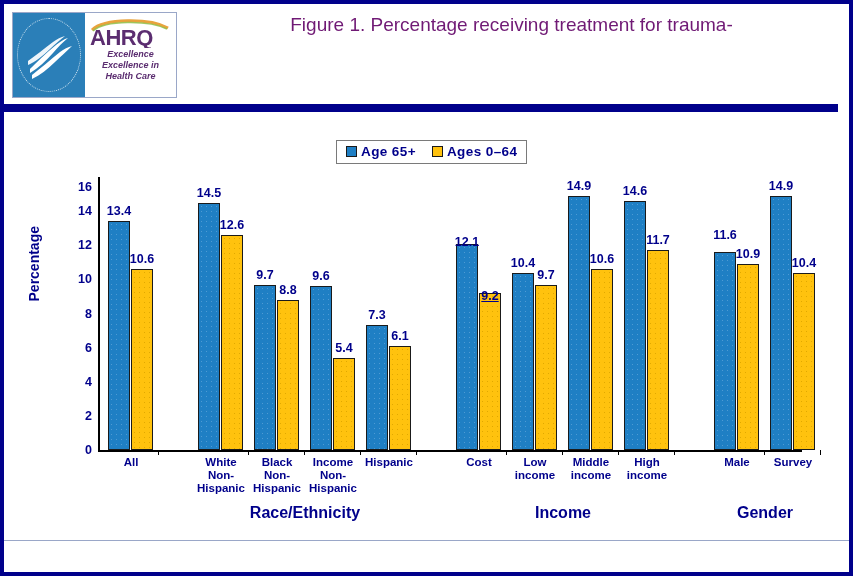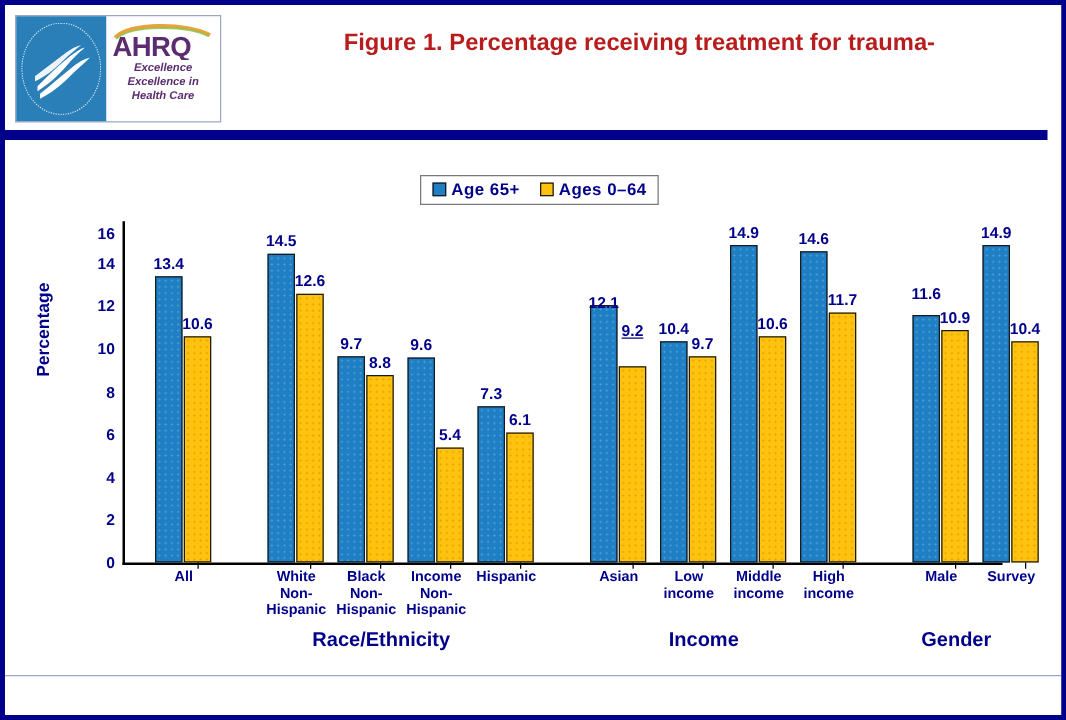--- a/index.html
+++ b/index.html
@@ -71,26 +71,26 @@
     font-size: 9px;
     font-weight: bold;
     font-style: italic;
     color: #5b2d70;
     line-height: 11px;
     margin-top: 1px;
   }
   #title {
     position: absolute;
     left: 180px;
-    top: 18px;
+    top: 8px;
     width: 655px;
     text-align: center;
-    color: #b91c1c;
+    color: #701a75;
     font-size: 19px;
-    font-weight: bold;
+    font-weight: normal;
     line-height: 26px;
   }
   #header-rule {
     position: absolute;
     left: 0;
     top: 100px;
     width: 834px;
     height: 8px;
     background: #00008B;
   }
@@ -177,21 +177,20 @@
     position: absolute;
     left: 58px;
     top: 173px;
     width: 30px;
     height: 273px;
   }
   .cat {
     position: absolute;
     bottom: 0;
     height: 273px;
-    margin-left: 16px;
   }
   .bar {
     position: absolute;
     bottom: 0;
     width: 22px;
     border: 1px solid #1a1a1a;
     box-sizing: border-box;
   }
   .bar.blue {
     left: 0;
@@ -378,23 +377,23 @@
         <div class="bar-value gold-v" style="bottom: 107.081px;">6.1</div>
         <div class="cat-label">
           <div>Hispanic</div>
         </div>
       </div>
       <div class="tickmark" style="left: 318px;"></div>
       <div class="cat" style="left: 358px; width: 46px;">
         <div class="bar blue" style="height: 206.456px;"></div>
         <div class="bar-value blue-v" style="bottom: 201px;">12.1</div>
         <div class="bar gold" style="height: 156.975px;"></div>
-        <div class="bar-value gold-v" style="bottom: 178px; text-decoration: underline;">9.2</div>
-        <div class="cat-label">
-          <div>Asian</div>
+        <div class="bar-value gold-v" style="bottom: 147px; text-decoration: underline;">9.2</div>
+        <div class="cat-label">
+          <div>Cost</div>
         </div>
       </div>
       <div class="tickmark" style="left: 408px;"></div>
       <div class="cat" style="left: 414px; width: 46px;">
         <div class="bar blue" style="height: 177.45px;"></div>
         <div class="bar-value blue-v" style="bottom: 180.45px;">10.4</div>
         <div class="bar gold" style="height: 165.506px;"></div>
         <div class="bar-value gold-v" style="bottom: 168.506px;">9.7</div>
         <div class="cat-label">
           <div>Low</div>

